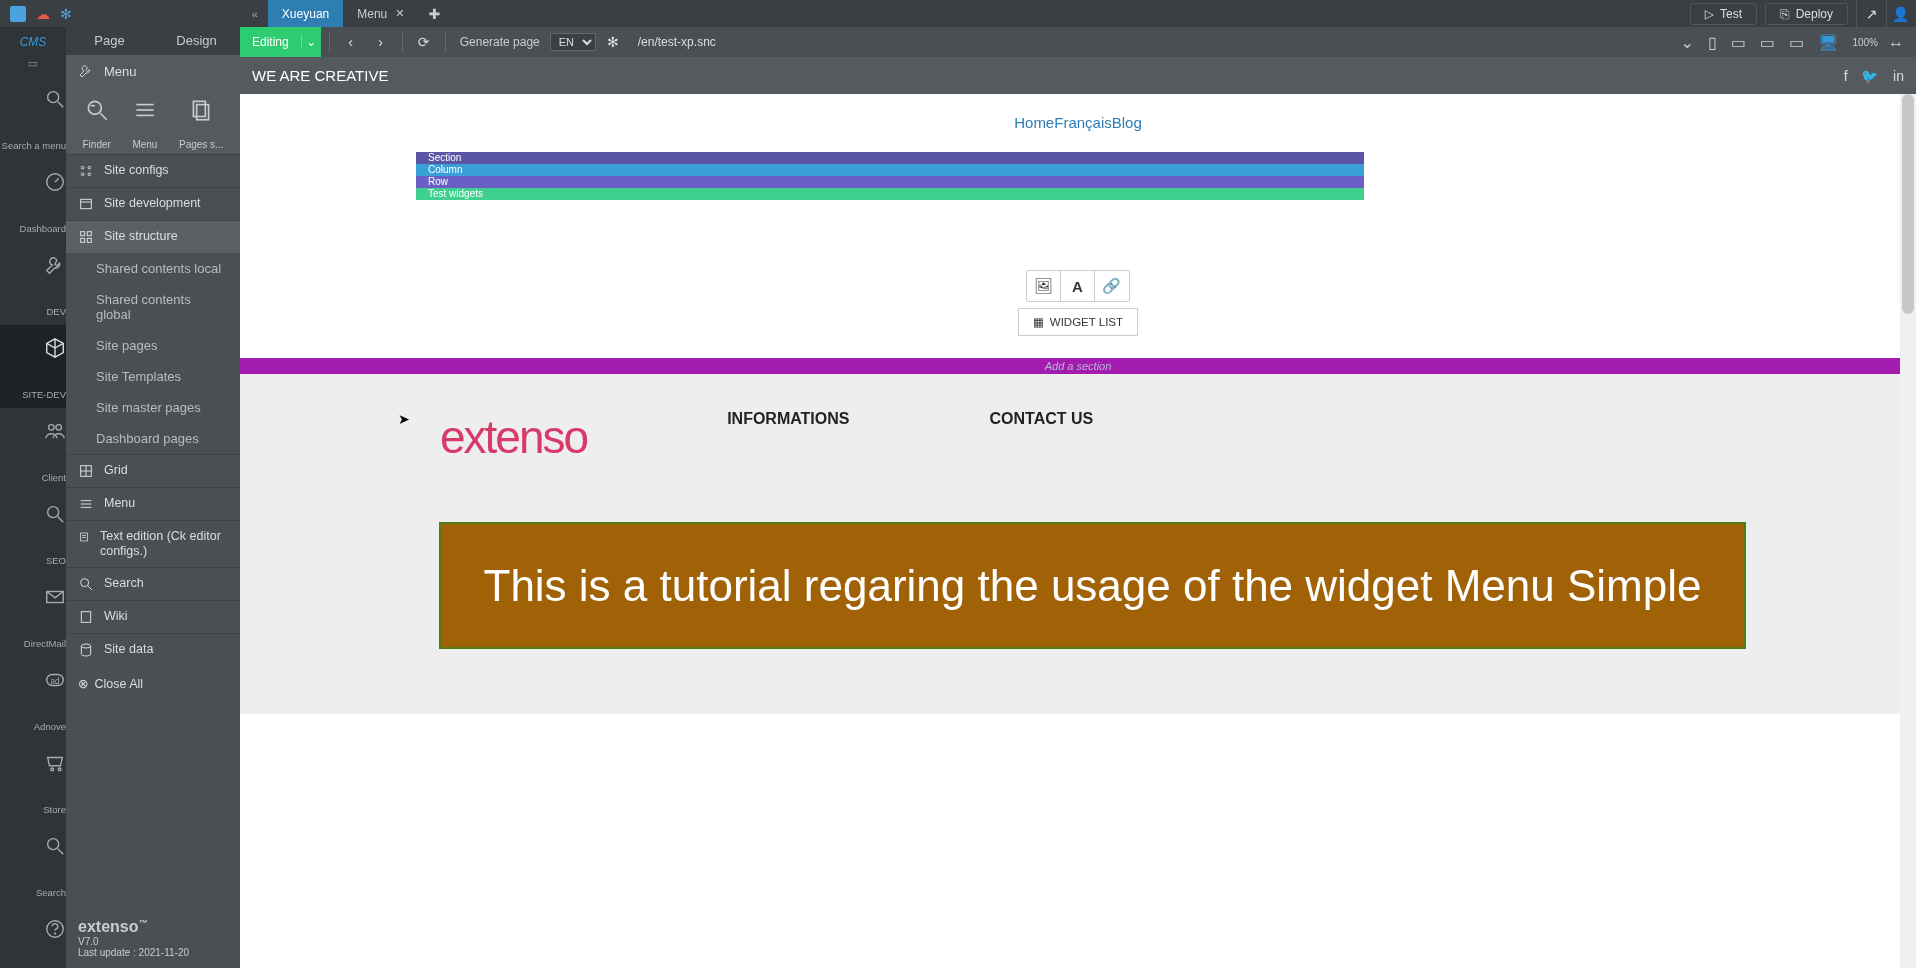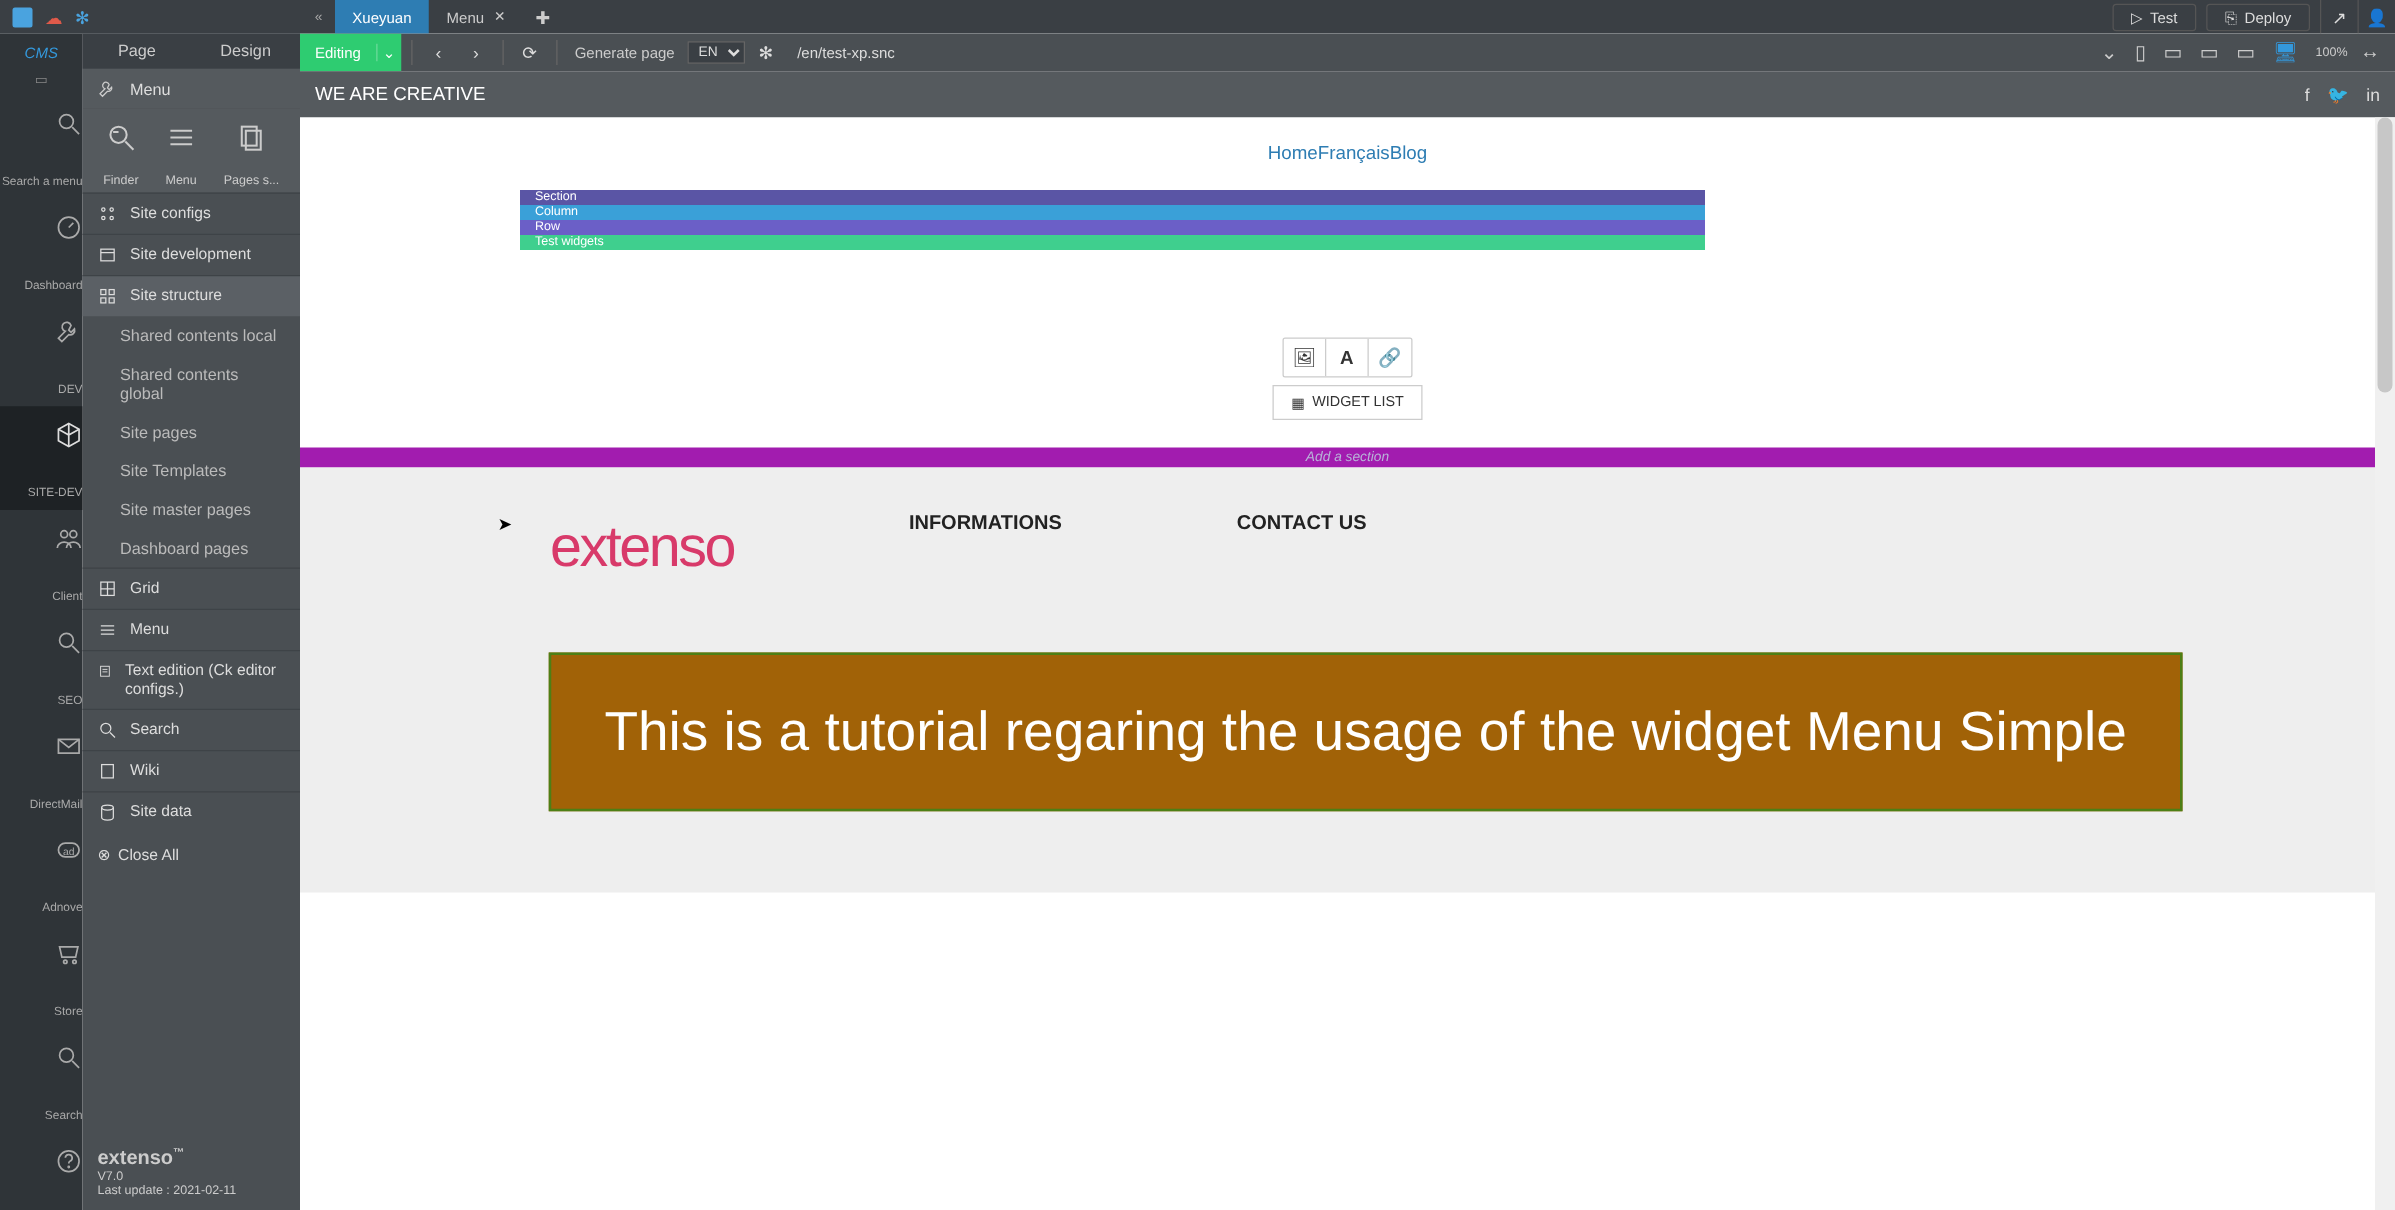--- a/index.html
+++ b/index.html
@@ -388,21 +388,21 @@
     </div>
 
     <div class="close-all">
       <span>⊗</span>
       <span>Close All</span>
     </div>
 
     <div class="brand-block">
       <div class="brand"><span>extenso</span><sup>™</sup></div>
       <div>V7.0</div>
-      <div>Last update : 2021-02-11</div>
+      <div>Last update : 2021-11-20</div>
     </div>
   </div>
 
   <div class="editor">
 
     <div class="edit-toolbar">
       <div class="editing-btn">
         <span class="lbl">Editing</span>
         <span class="dd">⌄</span>
       </div>

